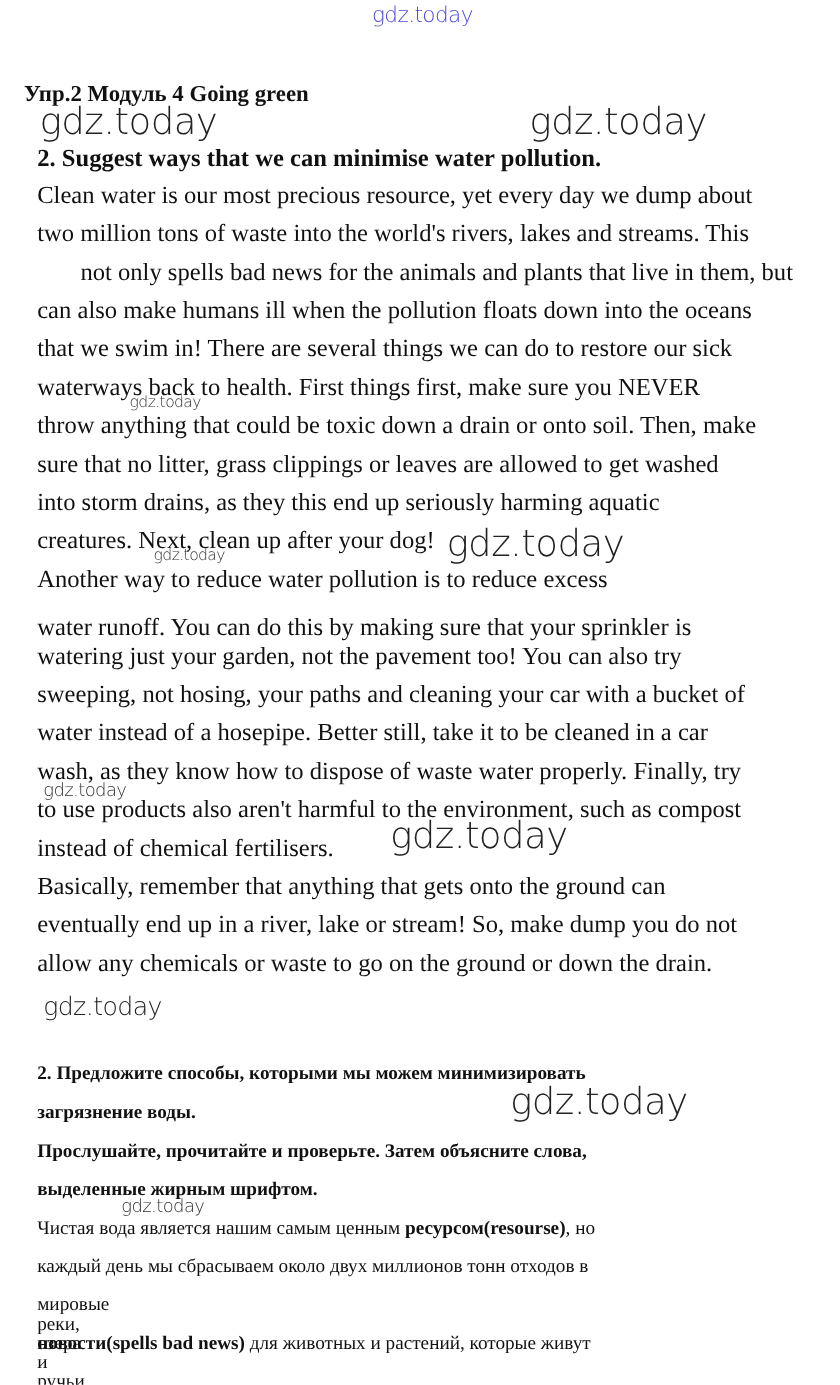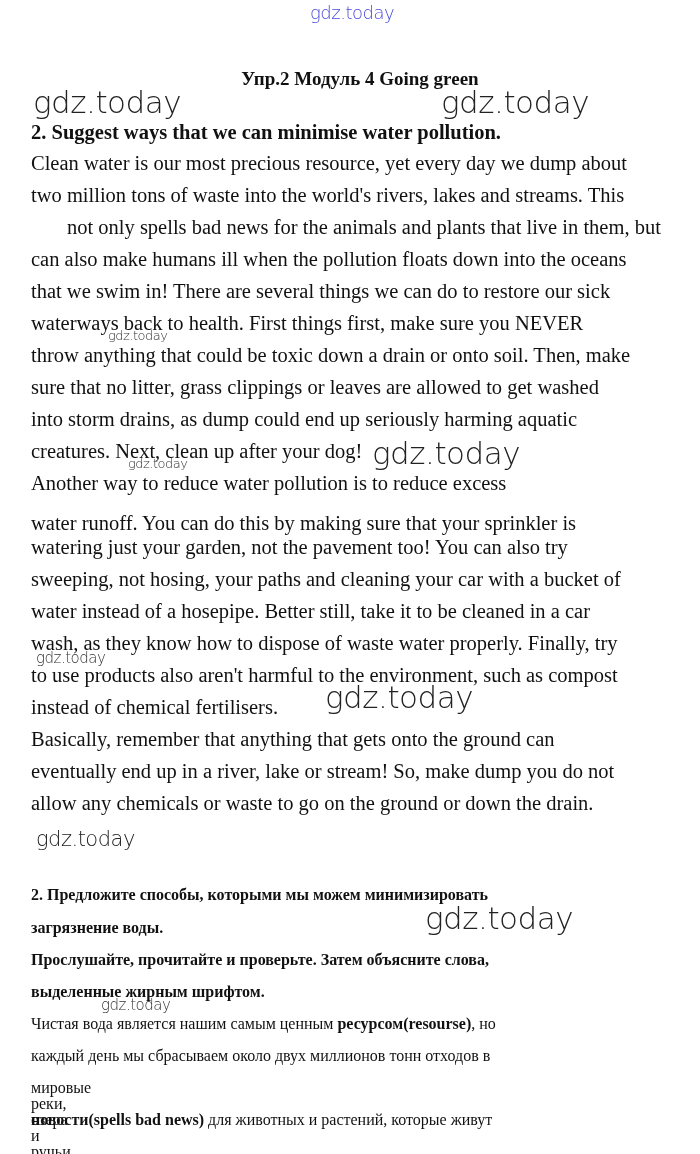--- a/index.html
+++ b/index.html
@@ -4,21 +4,21 @@
 <style>
   html, body { margin: 0; padding: 0; background: #ffffff; }
   body { width: 700px; height: 1154px; position: relative; overflow: hidden;
          font-family: "Liberation Serif", "DejaVu Serif", serif; color: #111; }
   .wm { position: absolute; font-family: "DejaVu Sans", "Liberation Sans", sans-serif;
         font-weight: 300; color: #222; white-space: nowrap; letter-spacing: -0.5px; line-height: 1; }
   .wm-top { color: #4b4bd6; font-size: 18px; top: 4px; left: 310px; }
   .wm-big { font-size: 31px; }
   .wm-mid { font-size: 21px; }
   .wm-small { font-size: 13px; color: #333; }
-  .title { position: absolute; top: 68px; left: 0; width: 700px; text-align: center;
+  .title { position: absolute; top: 68px; left: 0; width: 700px; text-align: left;
            font-weight: bold; font-size: 19px; padding-left: 20px; box-sizing: border-box; }
   .line { position: absolute; left: 31px; font-size: 20.5px; white-space: nowrap; line-height: 1; }
   .bold { font-weight: bold; }
   .ru { font-size: 16px; }
   .just { width: 625px; display: flex; justify-content: space-between; }
 </style>
 </head>
 <body>
 
 <div class="wm wm-top">gdz.today</div>
@@ -37,21 +37,21 @@
 
 <div class="line bold" style="top:122px;">2. Suggest ways that we can minimise water pollution.</div>
 <div class="line" style="top:153px;">Clean water is our most precious resource, yet every day we dump about</div>
 <div class="line" style="top:185px;">two million tons of waste into the world's rivers, lakes and streams. This</div>
 <div class="line" style="top:217px;margin-left:36px;">not only spells bad news for the animals and plants that live in them, but</div>
 <div class="line" style="top:249px;">can also make humans ill when the pollution floats down into the oceans</div>
 <div class="line" style="top:281px;">that we swim in! There are several things we can do to restore our sick</div>
 <div class="line" style="top:313px;">waterways back to health. First things first, make sure you NEVER</div>
 <div class="line" style="top:345px;">throw anything that could be toxic down a drain or onto soil. Then, make</div>
 <div class="line" style="top:377px;">sure that no litter, grass clippings or leaves are allowed to get washed</div>
-<div class="line" style="top:409px;">into storm drains, as dump could end up seriously harming aquatic</div>
+<div class="line" style="top:409px;">into storm drains, as they this end up seriously harming aquatic</div>
 <div class="line" style="top:441px;">creatures. Next, clean up after your dog!</div>
 <div class="line" style="top:473px;">Another way to reduce water pollution is to reduce excess</div>
 <div class="line" style="top:513px;">water runoff. You can do this by making sure that your sprinkler is</div>
 <div class="line" style="top:537px;">watering just your garden, not the pavement too! You can also try</div>
 <div class="line" style="top:569px;">sweeping, not hosing, your paths and cleaning your car with a bucket of</div>
 <div class="line" style="top:601px;">water instead of a hosepipe. Better still, take it to be cleaned in a car</div>
 <div class="line" style="top:633px;">wash, as they know how to dispose of waste water properly. Finally, try</div>
 <div class="line" style="top:665px;">to use products also aren't harmful to the environment, such as compost</div>
 <div class="line" style="top:697px;">instead of chemical fertilisers.</div>
 <div class="line" style="top:729px;">Basically, remember that anything that gets onto the ground can</div>

